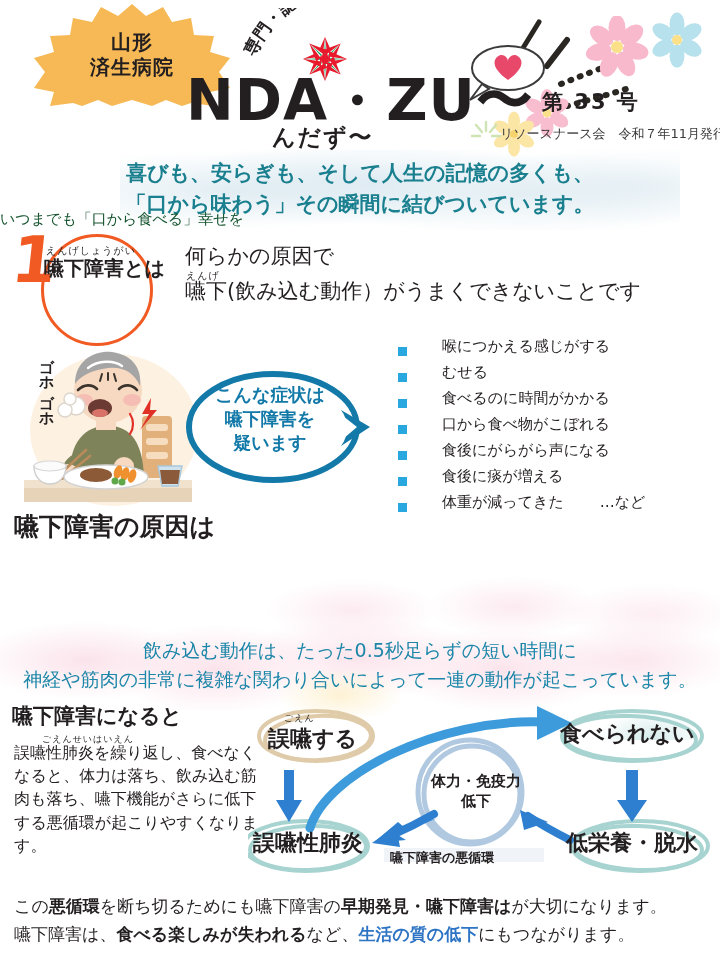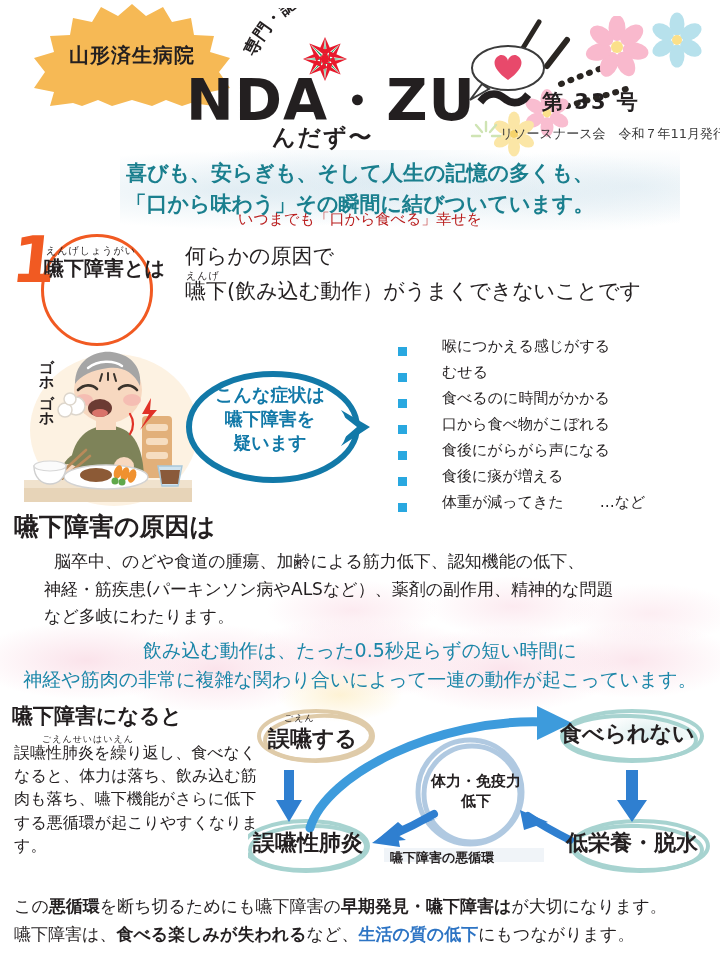--- a/index.html
+++ b/index.html
@@ -41,21 +41,21 @@
   .wm-teal-arc{
     left:580px;top:670px;width:140px;height:70px;
     background:radial-gradient(ellipse 55% 60% at 50% 100%, rgba(168,214,214,.5) 0%, rgba(168,214,214,0) 70%);
   }
 
   
   .header{position:absolute;left:0;top:0;width:720px;height:150px;}
   .burst{position:absolute;left:34px;top:4px;width:196px;height:102px;}
   .burst-label{
     position:absolute;left:34px;top:4px;width:196px;height:102px;
-    display:flex;flex-direction:row;align-items:center;justify-content:center;
+    display:flex;flex-direction:column;align-items:center;justify-content:center;
     font-weight:bold;font-size:20px;line-height:1.25;color:#231f20;letter-spacing:1px;
   }
   .emblem{position:absolute;left:298px;top:32px;width:54px;height:54px;}
   .arc-text{position:absolute;left:243px;top:8px;width:230px;height:70px;}
   .arc-text text{font-family:"DejaVu Sans","Liberation Sans",sans-serif;font-size:17px;font-weight:bold;fill:#231f20;}
   .maintitle{
     position:absolute;left:186px;top:72px;
     font-size:57px;font-weight:bold;letter-spacing:1px;color:#231f20;line-height:1;
     white-space:nowrap;
   }
@@ -74,21 +74,21 @@
   .bubble-heart{position:absolute;left:462px;top:42px;width:86px;height:62px;}
   .deco{position:absolute;pointer-events:none;}
 
   
   .lead{
     position:absolute;left:0;top:158px;width:720px;
     text-align:center;color:#1a7f8e;font-weight:bold;font-size:21px;line-height:1.48;
   }
   .lead-sub{
     position:absolute;left:0;top:210px;width:720px;
-    text-align:center;color:#b91c1c;font-size:15px;
+    text-align:left;color:#14532d;font-size:15px;
   }
 
   
   .sec1-circle{
     position:absolute;left:41px;top:234px;width:106px;height:106px;
     border:3px solid #f15a22;border-radius:50%;
   }
   .sec1-num{
     position:absolute;left:12px;top:228px;
     font-size:64px;font-weight:bold;color:#f15a22;line-height:1;
@@ -470,25 +470,20 @@
       <span class="sym-txt">食後に痰が増える</span>
     </div>
     <div class="sym-row">
       <span class="sym-bul"></span>
       <span class="sym-txt">体重が減ってきた</span>
       <span class="sym-tail">…など</span>
     </div>
   </div>
 
   <div class="h-cause">嚥下障害の原因は</div>
-  <div class="p-cause">
-    <span class="ind"></span><span>脳卒中、のどや食道の腫瘍、加齢による筋力低下、認知機能の低下、</span><br>
-    <span>神経・筋疾患(パーキンソン病やALSなど）、薬剤の副作用、精神的な問題</span><br>
-    <span>など多岐にわたります。</span>
-  </div>
 
   <div class="teal-block">
     <span class="teal-l1">飲み込む動作は、たった0.5秒足らずの短い時間に</span>
     <span class="teal-l2">神経や筋肉の非常に複雑な関わり合いによって一連の動作が起こっています。</span>
   </div>
 
   <div class="h-become">嚥下障害になると</div>
   <div class="ruby-goen">ごえんせいはいえん</div>
   <div class="p-become">誤嚥性肺炎を繰り返し、食べなくなると、体力は落ち、飲み込む筋肉も落ち、嚥下機能がさらに低下する悪循環が起こりやすくなります。</div>
 

